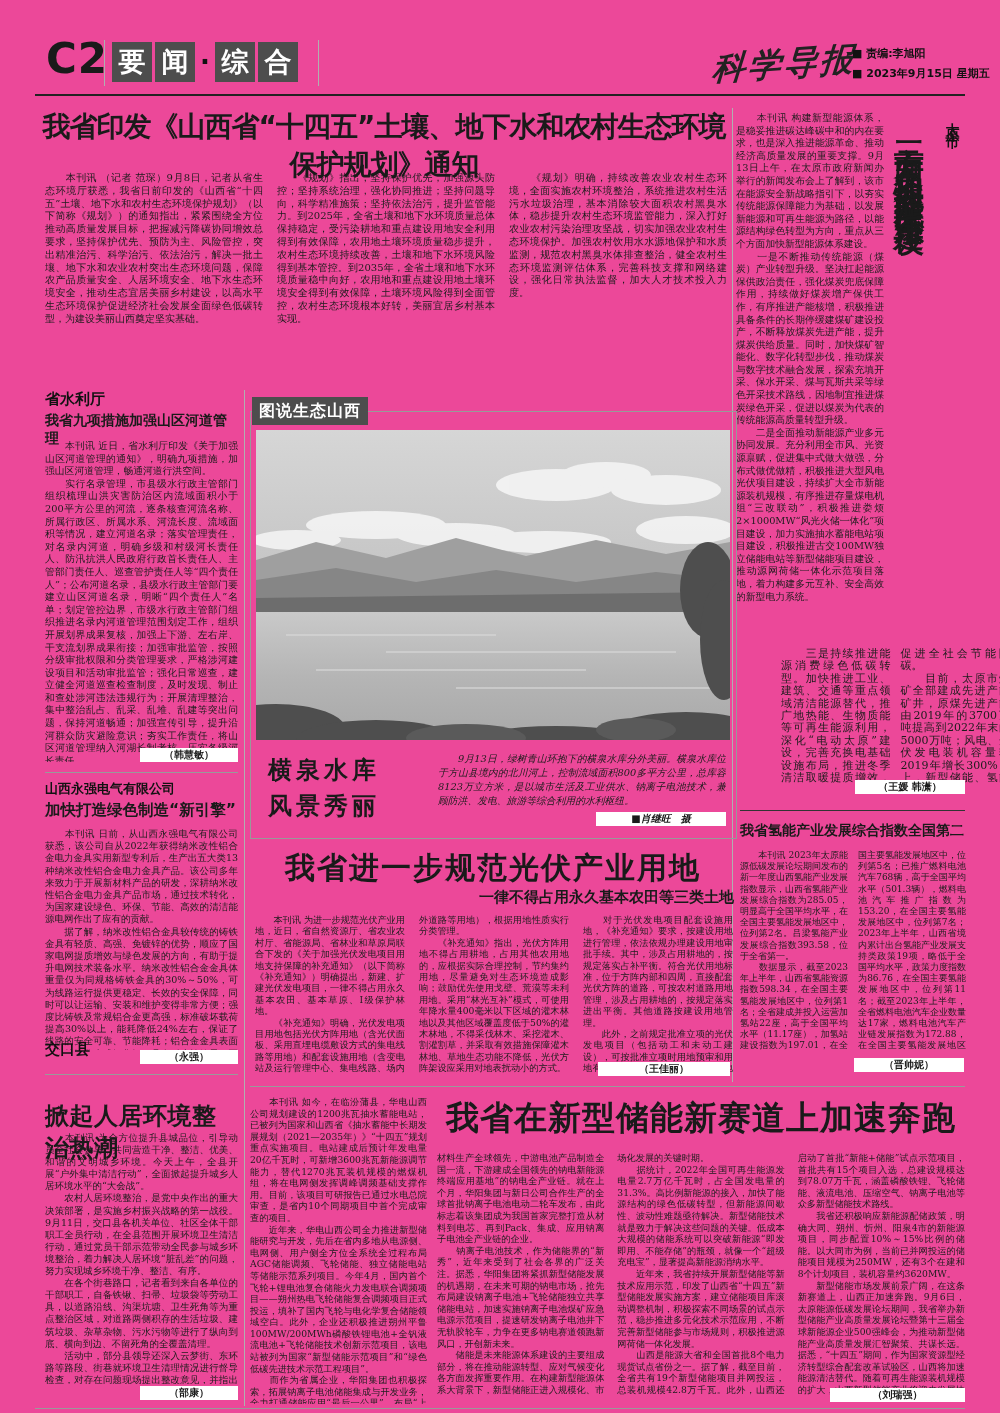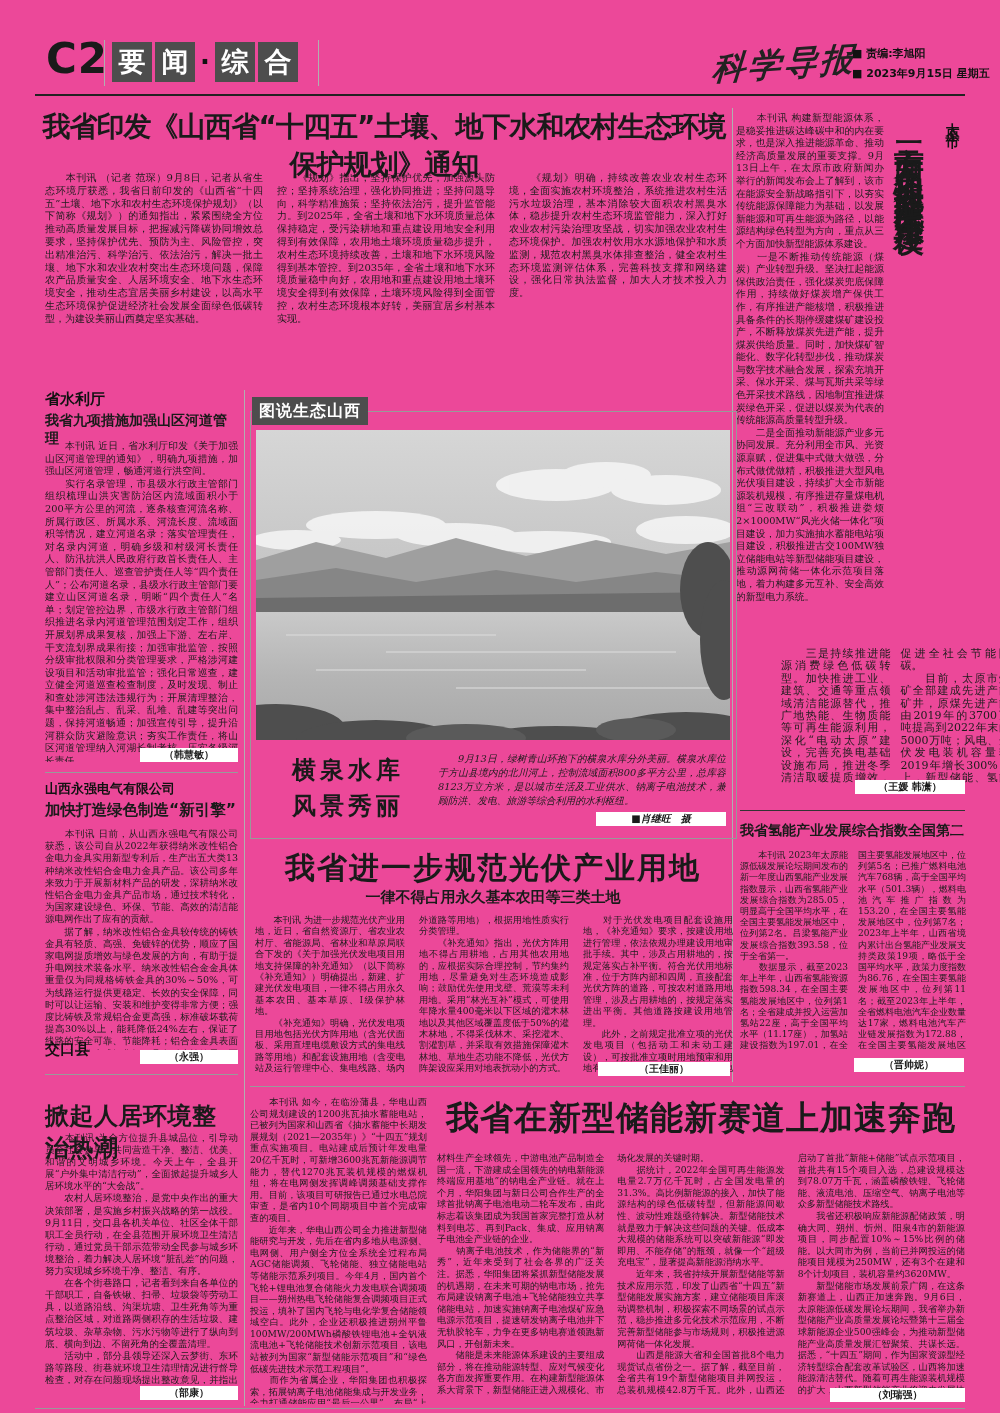--- a/index.html
+++ b/index.html
@@ -121,28 +121,28 @@
         <ellipse cx="120" cy="310" rx="80" ry="20"></ellipse>
       <ellipse cx="300" cy="314" rx="90" ry="18"></ellipse>
         <ellipse cx="430" cy="306" rx="80" ry="24"></ellipse>
     </g>
     <g fill="#5a5a5a">
         <ellipse cx="210" cy="308" rx="60" ry="14"></ellipse>
         <ellipse cx="380" cy="300" rx="40" ry="12"></ellipse>
       </g>
   </svg>
 
-  <div class="abs t-serif" style="left:268px;top:752px;width:160px;text-align:center;font-size:24px;font-weight:900;
+  <div class="abs t-serif" style="left:268px;top:752px;width:160px;text-align:left;font-size:24px;font-weight:900;
        line-height:36px;white-space:pre-line;letter-spacing:4px;">横泉水库
 风景秀丽</div>
   <div class="abs body-text t-serif" style="left:438px;top:752px;width:288px;height:62px;font-size:9.8px;line-height:14px;font-style:italic;">　　9月13日，绿树青山环抱下的横泉水库分外美丽。横泉水库位于方山县境内的北川河上，控制流域面积800多平方公里，总库容8123万立方米，是以城市生活及工业供水、钠离子电池技术，兼顾防洪、发电、旅游等综合利用的水利枢纽。</div>
   <div class="abs byline t-serif" style="left:596px;top:812px;width:130px;font-style:italic;">■肖继旺　摄</div>
 
   <div class="abs t-serif" style="left:252px;top:848px;width:482px;text-align:center;font-size:30px;font-weight:900;letter-spacing:2px;">我省进一步规范光伏产业用地</div>
-  <div class="abs t-sans" style="left:252px;top:888px;width:482px;text-align:center;font-size:15px;font-weight:bold;">一律不得占用永久基本农田等三类土地</div>
+  <div class="abs t-sans" style="left:252px;top:888px;width:482px;text-align:right;font-size:15px;font-weight:bold;">一律不得占用永久基本农田等三类土地</div>
   <div class="abs body-text" style="left:255px;top:914px;width:478px;height:164px;column-count:3;column-gap:14px;font-size:9.2px;line-height:11.4px;">　　本刊讯 为进一步规范光伏产业用地，近日，省自然资源厅、省农业农村厅、省能源局、省林业和草原局联合下发的《关于加强光伏发电项目用地支持保障的补充通知》（以下简称《补充通知》）明确提出，新建、扩建光伏发电项目，一律不得占用永久基本农田、基本草原、Ⅰ级保护林地。
 　　《补充通知》明确，光伏发电项目用地包括光伏方阵用地（含光伏面板、采用直埋电缆敷设方式的集电线路等用地）和配套设施用地（含变电站及运行管理中心、集电线路、场内外道路等用地），根据用地性质实行分类管理。
 　　《补充通知》指出，光伏方阵用地不得占用耕地，占用其他农用地的，应根据实际合理控制，节约集约用地，尽量避免对生态环境造成影响；鼓励优先使用戈壁、荒漠等未利用地。采用“林光互补”模式，可使用年降水量400毫米以下区域的灌木林地以及其他区域覆盖度低于50%的灌木林地，不得采伐林木、采挖灌木、割灌割草，并采取有效措施保障灌木林地、草地生态功能不降低，光伏方阵架设应采用对地表扰动小的方式。
 　　对于光伏发电项目配套设施用地，《补充通知》要求，按建设用地进行管理，依法依规办理建设用地审批手续。其中，涉及占用耕地的，按规定落实占补平衡。符合光伏用地标准，位于方阵内部和四周，直接配套光伏方阵的道路，可按农村道路用地管理，涉及占用耕地的，按规定落实进出平衡。其他道路按建设用地管理。
 　　此外，之前规定批准立项的光伏发电项目（包括动工和未动工建设），可按批准立项时用地预审和用地有关意见执行，不得扩大项目用地面积和占用耕地林地草地面积，严禁耕地撂荒、摞荒。生态保护红线内零星分布的已有光伏设施，按照相关法律法规规定进行管理，严禁扩大现有规模与范围，项目到期后由建设单位负责做好生态修复。</div>
   <div class="abs byline" style="left:598px;top:1062px;width:132px;">（王佳丽）</div>
 
   <div class="abs" style="left:740px;top:810px;width:225px;height:1px;background:#333;"></div>
   <div class="abs t-sans" style="left:738px;top:822px;width:228px;text-align:center;font-size:14px;font-weight:900;">我省氢能产业发展综合指数全国第二</div>
   <div class="abs body-text" style="left:740px;top:850px;width:226px;height:206px;column-count:2;column-gap:10px;font-size:9px;line-height:11.2px;">　　本刊讯 2023年太原能源低碳发展论坛期间发布的新一年度山西氢能产业发展指数显示，山西省氢能产业发展综合指数为285.05，明显高于全国平均水平，在全国主要氢能发展地区中，位列第2名。吕梁氢能产业发展综合指数393.58，位于全省第一。

